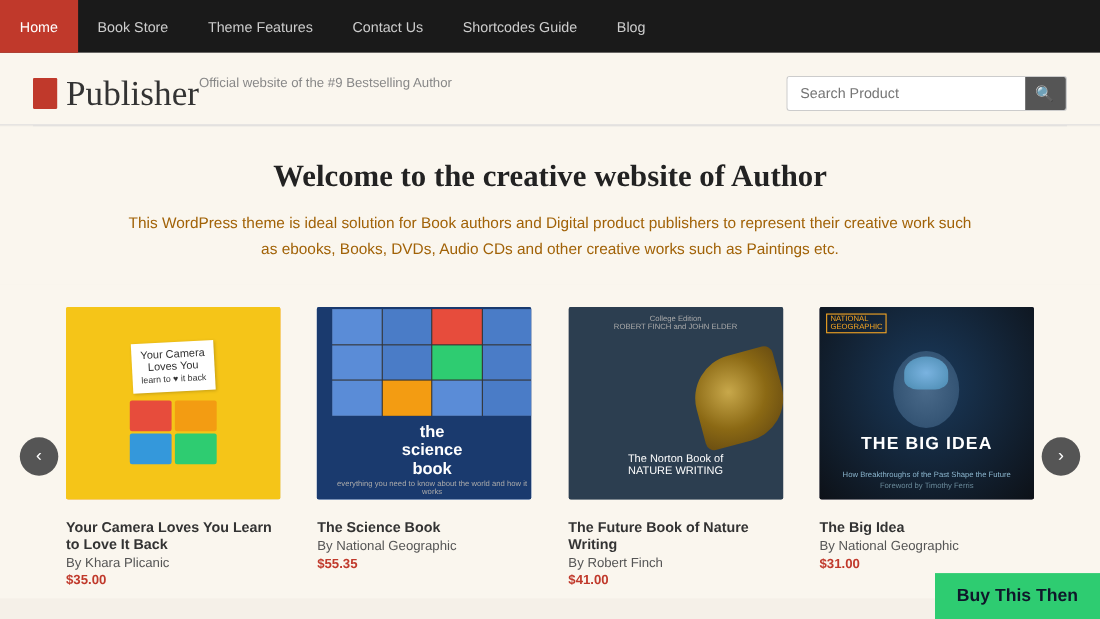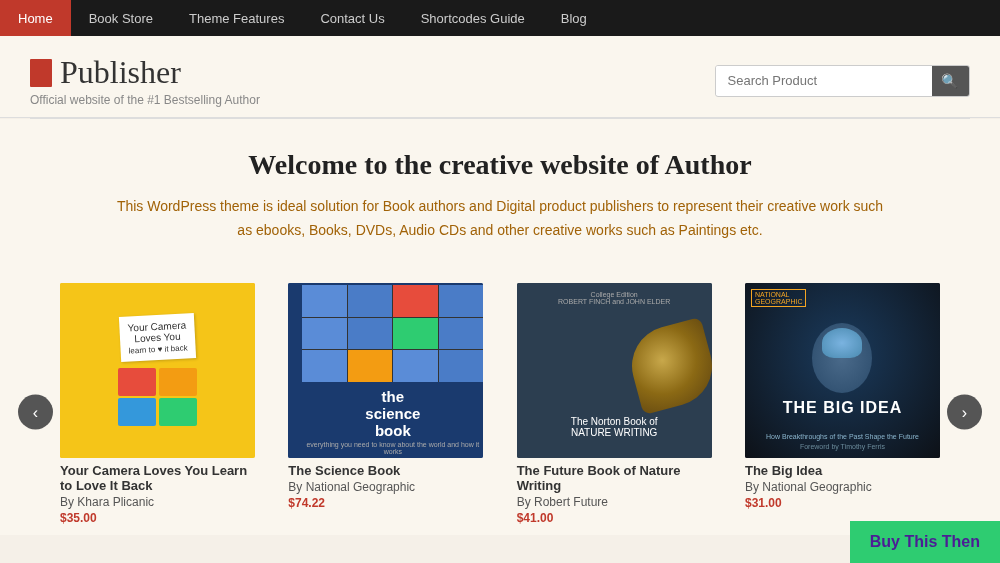--- a/index.html
+++ b/index.html
@@ -3,21 +3,21 @@
   <meta charset="utf-8">
   <style>
     * { margin: 0; padding: 0; box-sizing: border-box; }
     body { font-family: Georgia, 'Times New Roman', serif; background: #f5f0e8; color: #333; width: 1000px; min-height: 563px; overflow: hidden; }
 
     
     nav {
       background: #1a1a1a;
       display: flex;
       align-items: stretch;
-      height: 36px;
+      height: 48px;
     }
     .nav-item {
       display: flex;
       align-items: center;
       padding: 0 18px;
       color: #ccc;
       font-size: 13px;
       font-family: Arial, sans-serif;
       cursor: pointer;
       text-decoration: none;
@@ -32,21 +32,21 @@
       background: #faf6ee;
       padding: 18px 30px 10px 30px;
       display: flex;
       align-items: center;
       justify-content: space-between;
       border-bottom: 1px solid #ddd;
     }
     .logo-area {
       display: flex;
       align-items: flex-start;
-      flex-direction: column;
+      flex-direction: row;
     }
     .logo-row {
       display: flex;
       align-items: center;
       gap: 8px;
     }
     .logo-icon {
       width: 22px;
       height: 28px;
       background: #c0392b;
@@ -358,21 +358,21 @@
       font-size: 7px;
       font-family: Arial, sans-serif;
       text-align: center;
       position: absolute;
       bottom: 8px;
       left: 4px;
       right: 4px;
     }
 
     .book-info {
-      margin-top: 5px;
+      margin-top: 18px;
     }
     .book-title {
       font-size: 13px;
       color: #333;
       font-family: Arial, sans-serif;
       font-weight: bold;
       margin-bottom: 2px;
     }
     .book-author {
       font-size: 12px;
@@ -407,21 +407,21 @@
     }
     .carousel-arrow.prev { left: 18px; top: 55%; }
     .carousel-arrow.next { right: 18px; top: 55%; }
 
     
     .buy-banner {
       position: fixed;
       right: 0;
       bottom: 0;
       background: #2ecc71;
-      color: #4c1d95;
+      color: #0f172a;
       font-size: 16px;
       font-family: Arial, sans-serif;
       font-weight: bold;
       padding: 12px 20px;
       cursor: pointer;
       z-index: 100;
     }
   </style>
 </head>
 <body>
@@ -434,21 +434,21 @@
   <a class="nav-item">Shortcodes Guide</a>
   <a class="nav-item">Blog</a>
 </nav>
 
 <header>
   <div class="logo-area">
     <div class="logo-row">
       <span class="logo-icon"></span>
       <span class="logo-title">Publisher</span>
     </div>
-    <span class="logo-subtitle">Official website of the #1 Bestselling Author</span>
+    <span class="logo-subtitle">Official website of the #9 Bestselling Author</span>
   </div>
   <div class="search-area">
     <div class="search-box">
       <input class="search-input" type="text" placeholder="Search Product" style="">
       <button class="search-btn">
         <span>🔍</span>
       </button>
     </div>
   </div>
 </header>
@@ -501,35 +501,35 @@
               <div class="cover-2-cell"></div>
               <div class="cover-2-cell"></div>
           </div>
           <div class="cover-2-title">the<br>science<br>book</div>
           <div class="cover-2-subtitle">everything you need to know about the world and how it works</div>
         </div>
       </div>
       <div class="book-info">
         <div class="book-title">The Science Book</div>
         <div class="book-author">By National Geographic</div>
-        <div class="book-price">$74.22</div>
+        <div class="book-price">$55.35</div>
       </div>
     </div>
 
     <div class="book-item">
       <div class="book-cover cover-3">
         <div class="cover-3-inner">
           <div class="cover-3-top-text">College Edition<br>ROBERT FINCH and JOHN ELDER</div>
           <div class="cover-3-leaf"></div>
           <div class="cover-3-title">The Norton Book of<br>NATURE WRITING</div>
         </div>
       </div>
       <div class="book-info">
         <div class="book-title">The Future Book of Nature Writing</div>
-        <div class="book-author">By Robert Future</div>
+        <div class="book-author">By Robert Finch</div>
         <div class="book-price">$41.00</div>
       </div>
     </div>
 
     <div class="book-item">
       <div class="book-cover cover-4">
         <div class="cover-4-inner">
           <div class="cover-4-ng">NATIONAL<br>GEOGRAPHIC</div>
           <div class="cover-4-head">
             <div class="cover-4-brain"></div>

